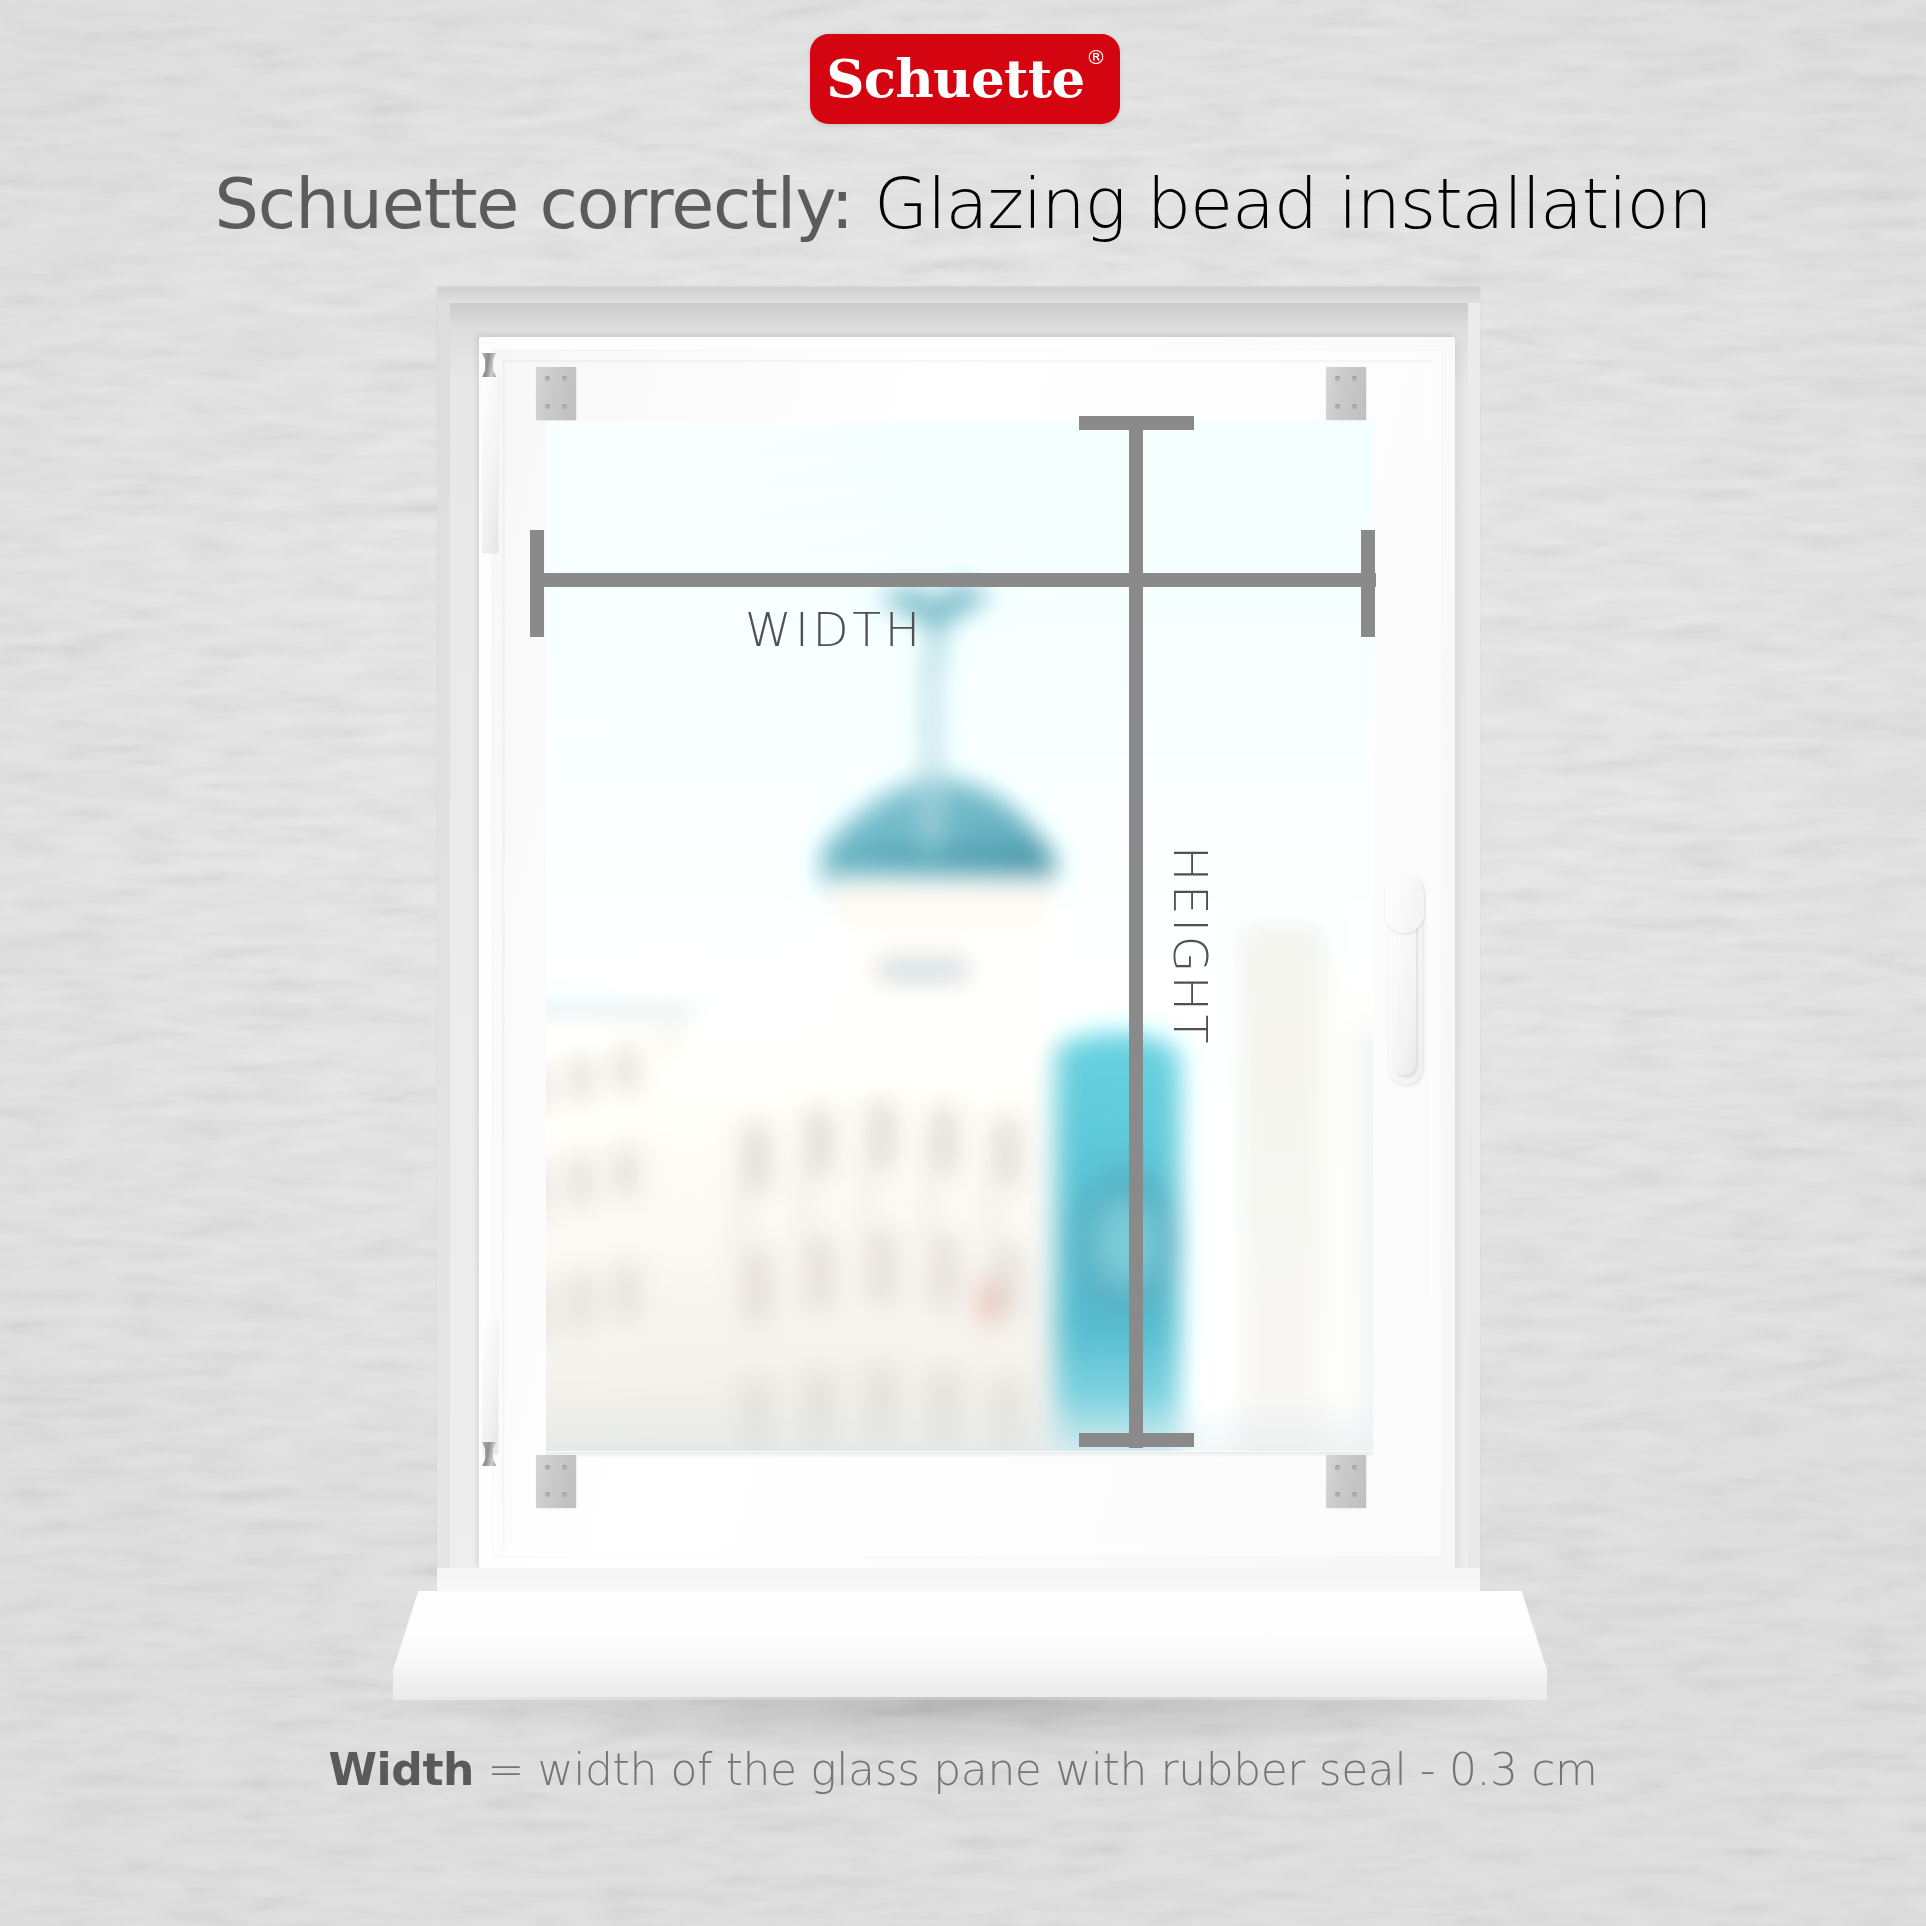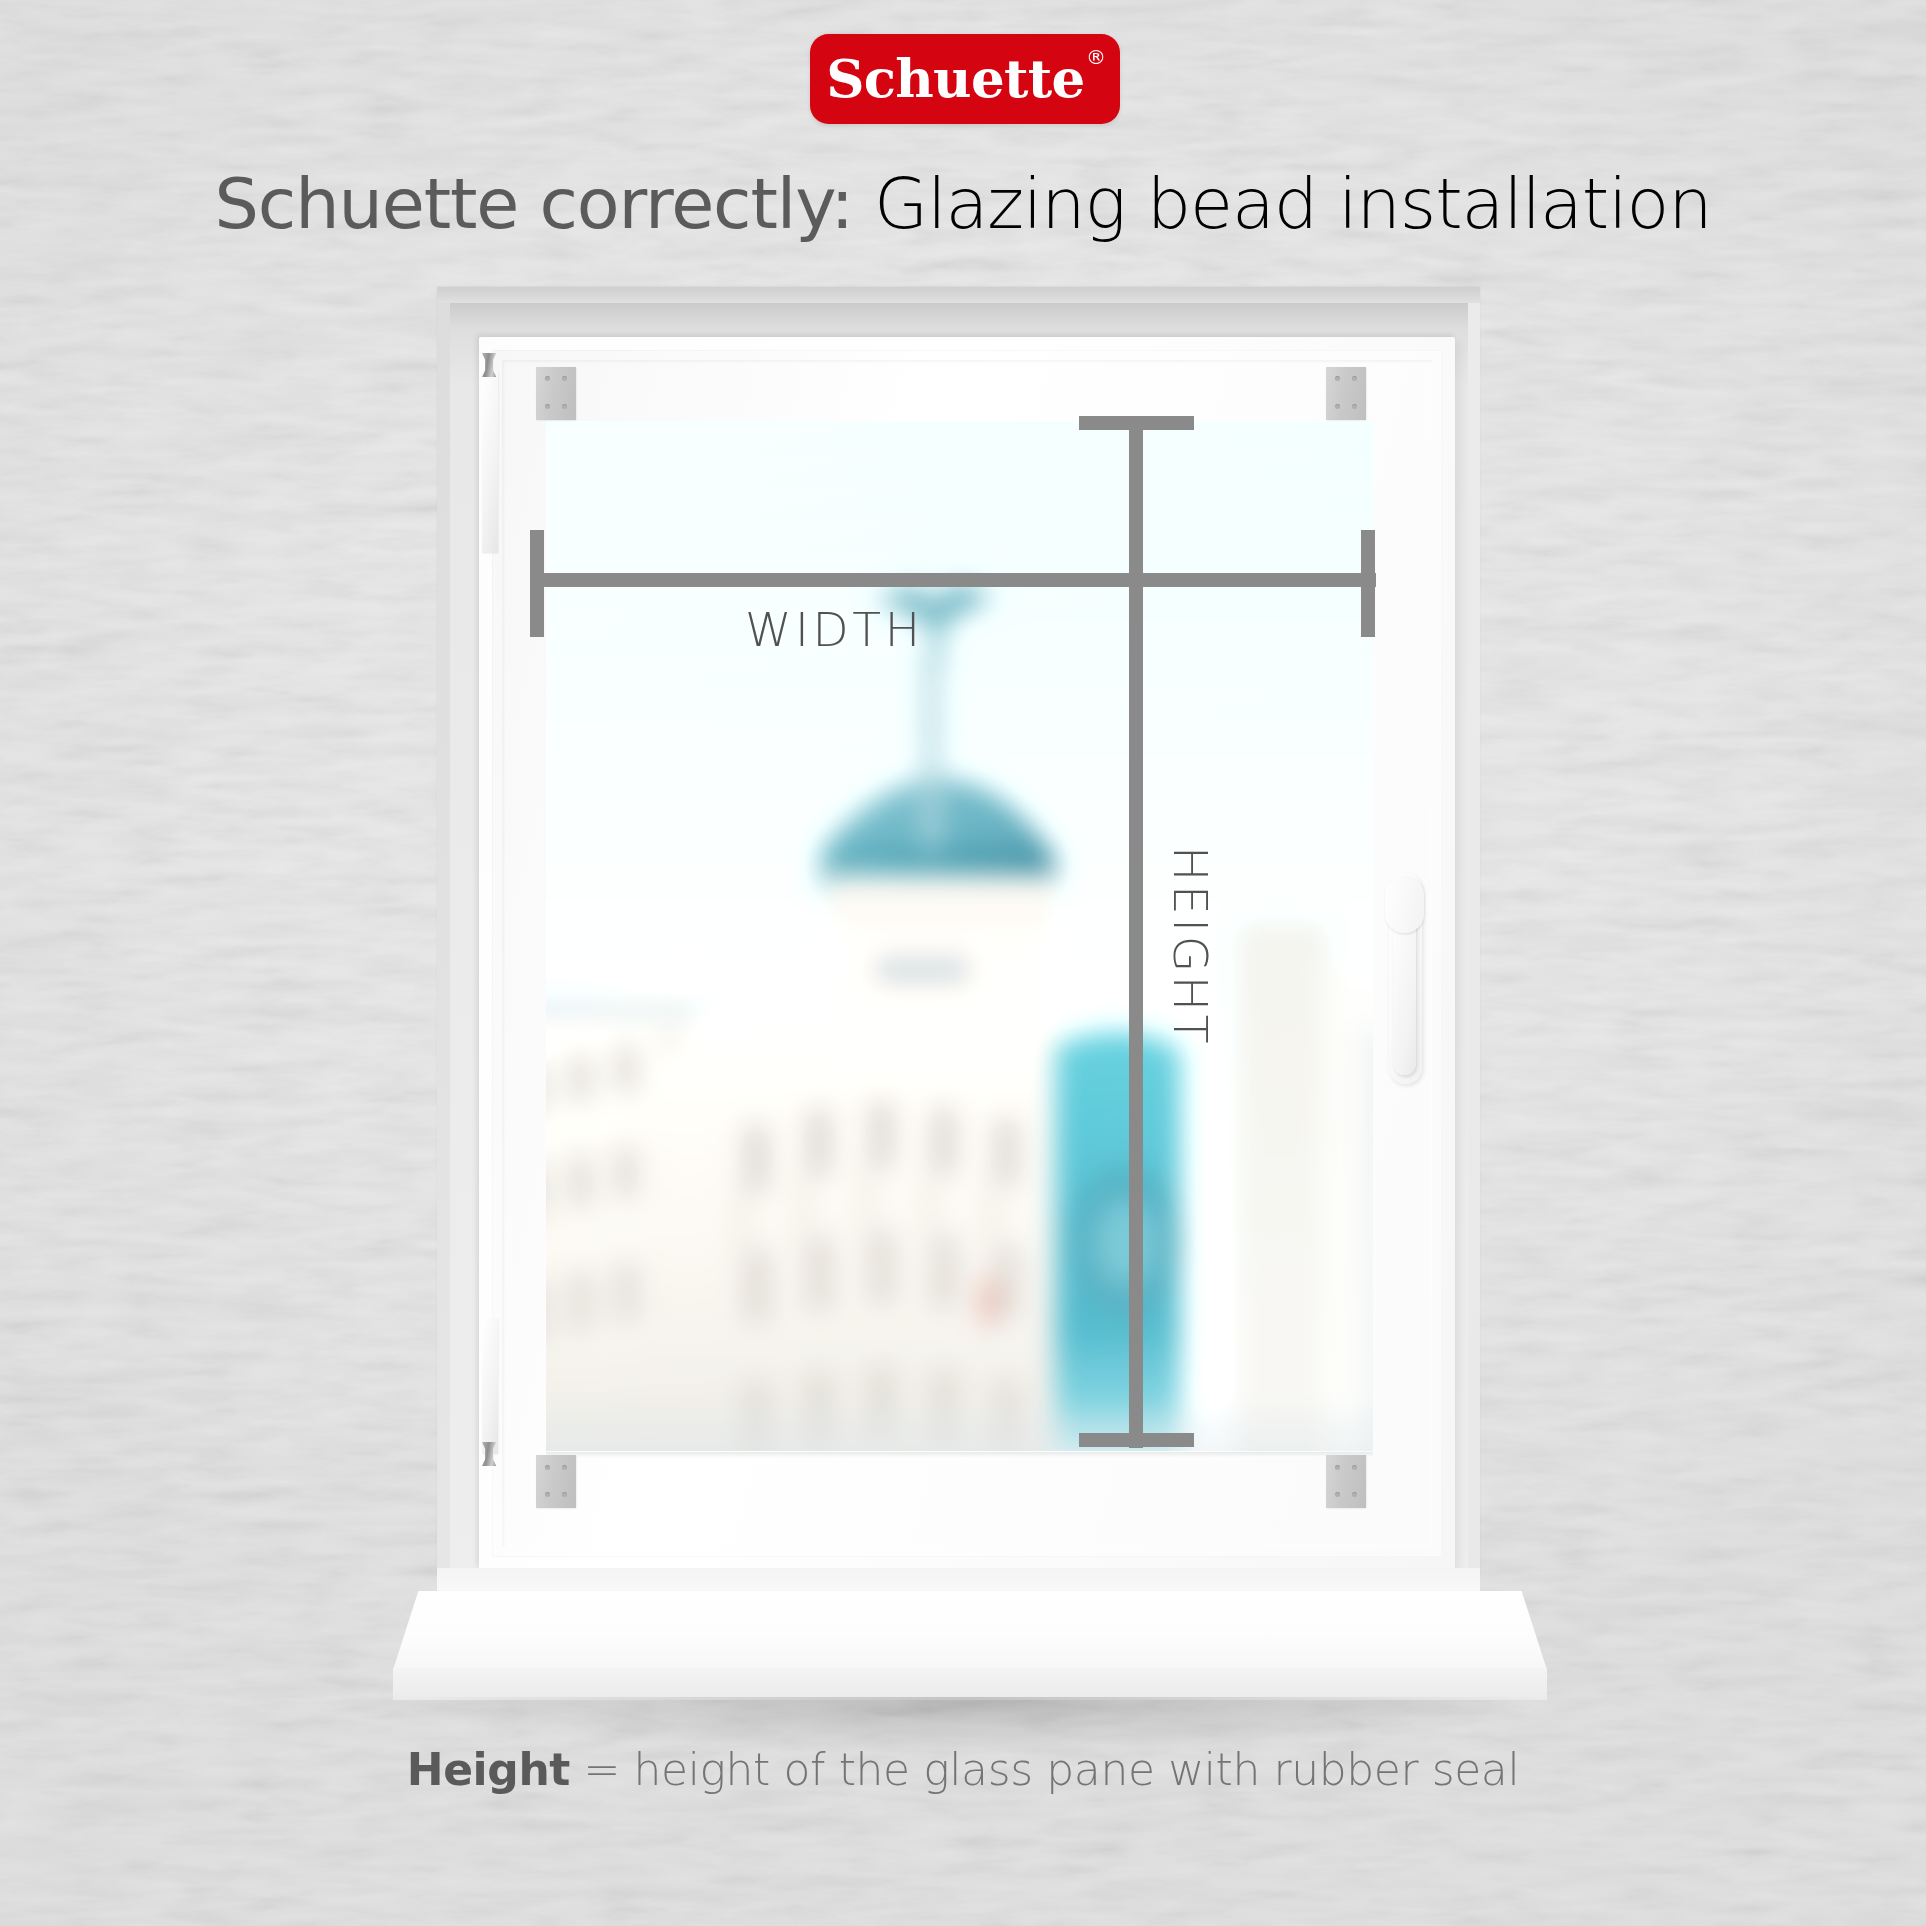--- a/index.html
+++ b/index.html
@@ -480,15 +480,15 @@
   <div class="dim-bar" style="left:1079px; top:416px; width:115px; height:14.3px;"></div>
 
   <div class="dim-bar" style="left:1079px; top:1433px; width:115px; height:14.3px;"></div>
 
   <div class="dim-label" id="width-label" style="left:745px; top:602px;">WIDTH</div>
 
   <div class="dim-label" id="height-label" style="left:1218px; top:846px;">HEIGHT</div>
 </div>
 
 <div id="legend">
-  <div><span class="legend-key">Height</span><span class="legend-val"> = height of the glass pane with rubber seal</span></div>
+  <div><span class="legend-key">Width</span><span class="legend-val"> = width of the glass pane with rubber seal - 0.3 cm</span></div>
 </div>
 
 
 </body></html>

